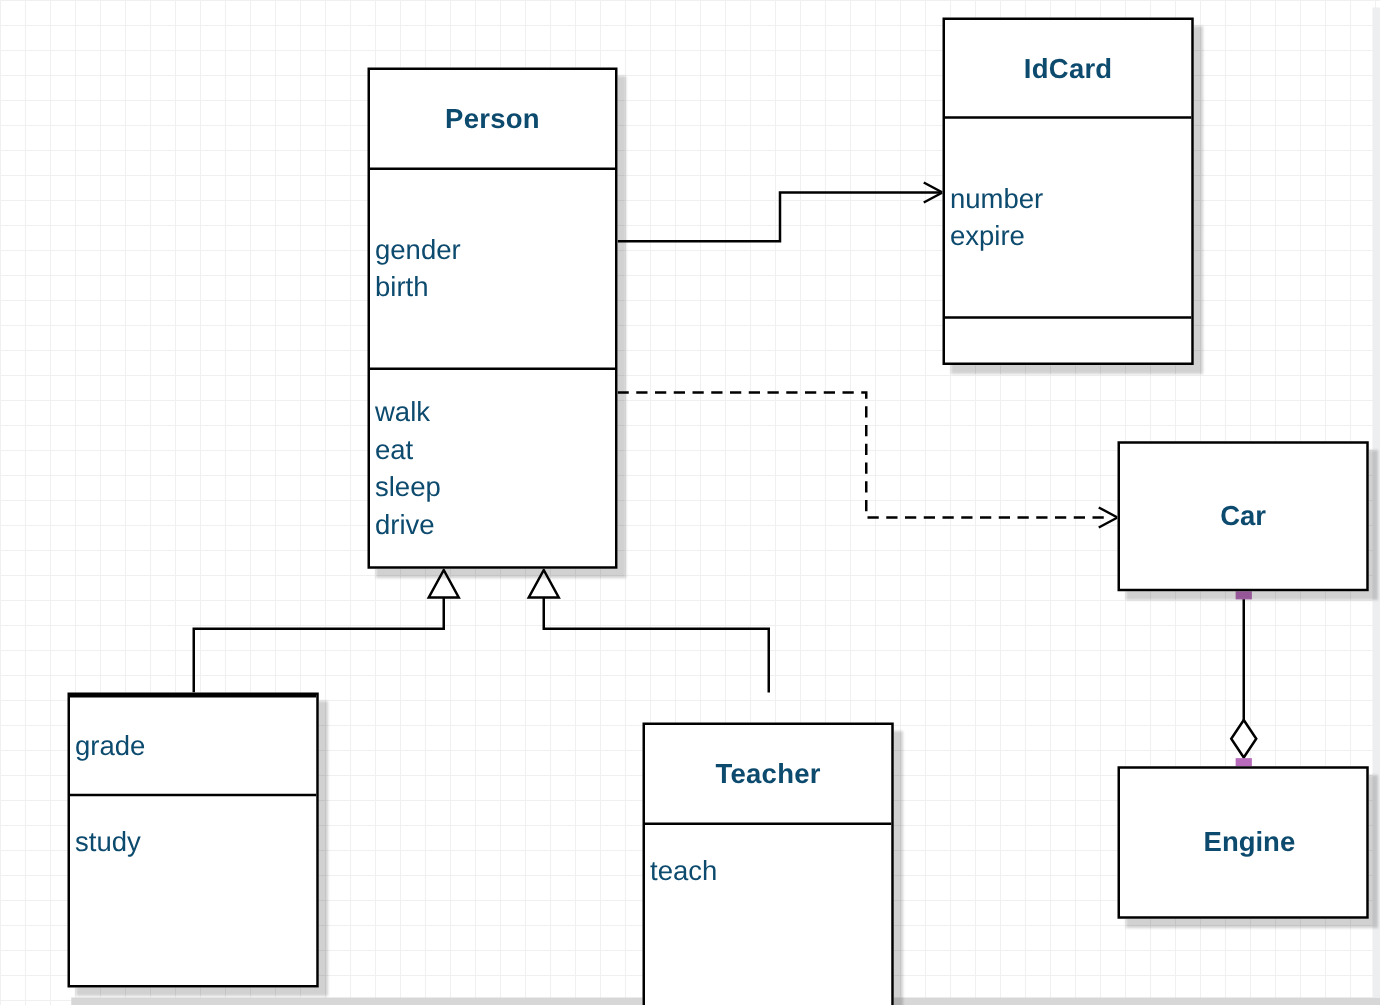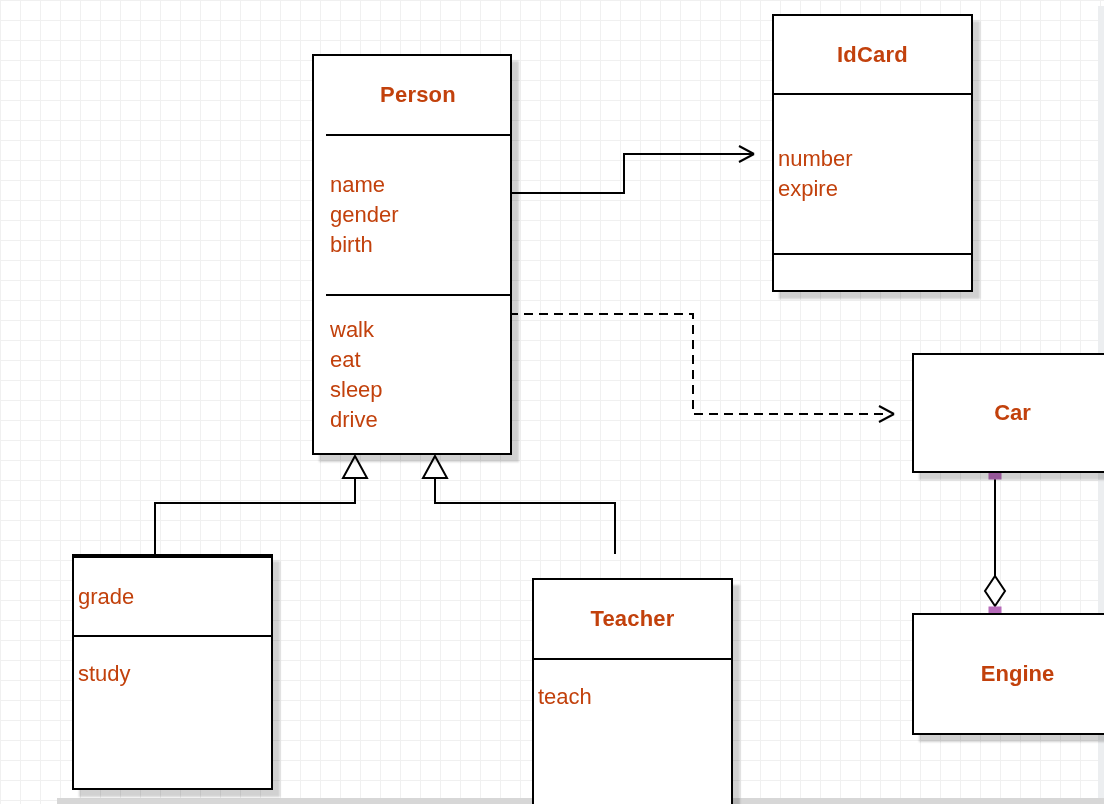--- a/index.html
+++ b/index.html
@@ -24,22 +24,21 @@
   .band-right{
     position:absolute;left:1098px;top:6px;width:6px;height:792px;
     background:#eceef0;
   }
   
   .uml-class{
     position:absolute;box-sizing:border-box;
     background:var(--box-fill,#fff);
     border:2px solid var(--line,#000);
     box-shadow:7px 7px 2px var(--shadow,rgba(0,0,0,0.18));
-    color:#c2410c;
-    margin-left:18px;
+    color:#0c4a6e;
   }
   .uml-title{
     display:flex;align-items:center;justify-content:center;
     font-weight:bold;font-size:22px;letter-spacing:0.2px;
   }
   .uml-section{
     border-top:2px solid var(--line,#000);
     display:flex;flex-direction:column;justify-content:center;
     box-sizing:border-box;
   }
@@ -86,24 +85,23 @@
     </g>
 
     <g>
       <path class="wire" d="M995,473 V576"></path>
       <polygon class="hollow" points="995,576 1005,591 995,606 985,591"></polygon>
       <rect class="handle" x="988.5" y="466.5" width="13" height="13"></rect>
       <rect class="handle" x="988.5" y="606.5" width="13" height="13"></rect>
     </g>
   </svg>
 
-  <div class="uml-class" style="left:294px;top:54px;width:200px;height:401px;padding-left:12px;">
+  <div class="uml-class" style="left:294px;top:54px;width:200px;height:401px;">
     <div class="uml-title" style="height:78px;">Person</div>
     <div class="uml-section" style="height:160px;">
-      <div class="uml-line">name</div>
       <div class="uml-line">gender</div>
       <div class="uml-line">birth</div>
     </div>
     <div class="uml-section" style="height:159px;">
       <div class="uml-line">walk</div>
       <div class="uml-line">eat</div>
       <div class="uml-line">sleep</div>
       <div class="uml-line">drive</div>
     </div>
   </div>

